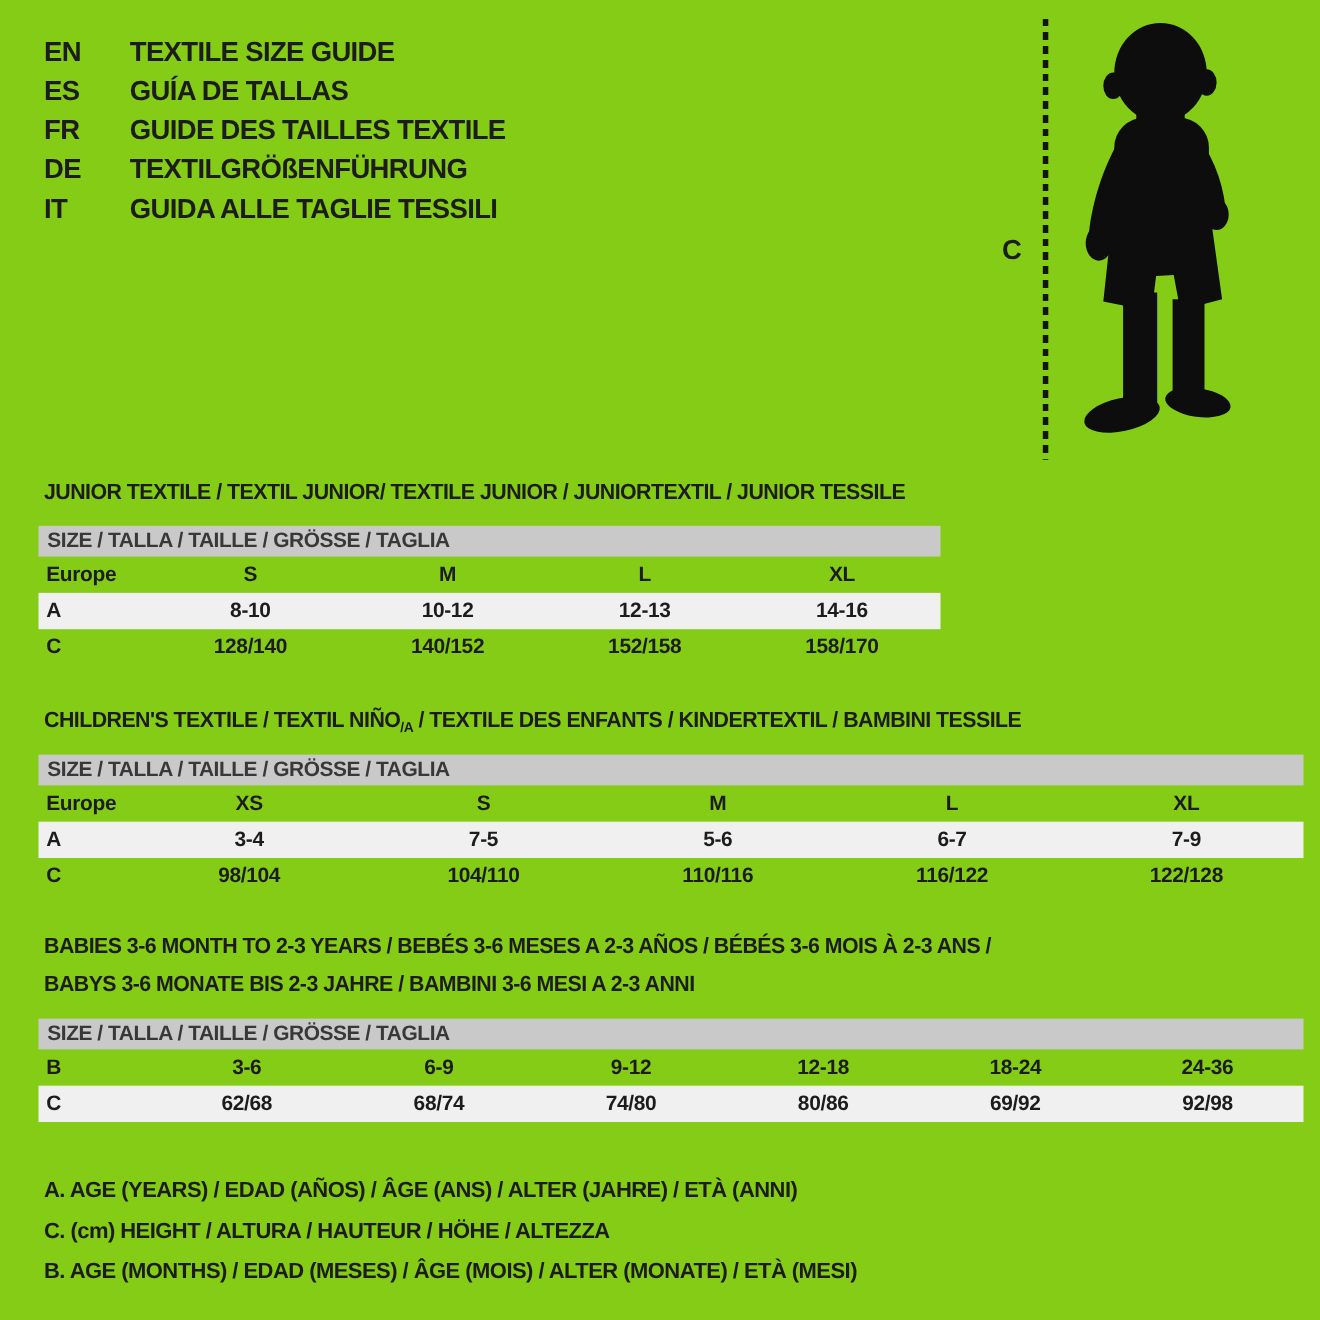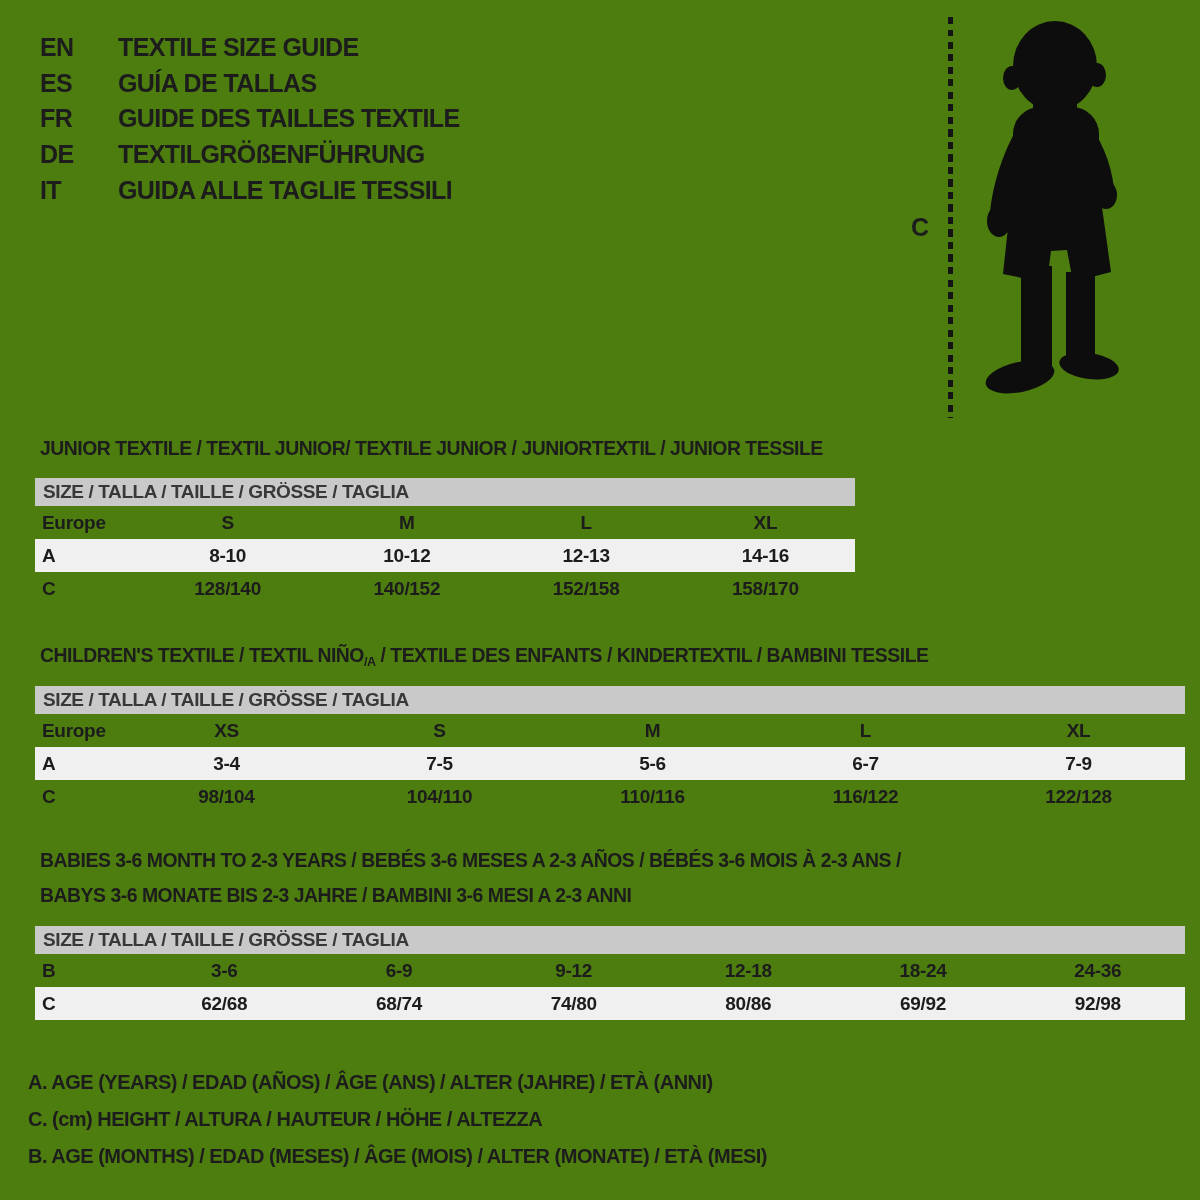--- a/index.html
+++ b/index.html
@@ -1,17 +1,17 @@
 <!DOCTYPE html>
 <html><head>
 <meta charset="utf-8">
 <style>
   html,body { margin:0; padding:0; background:#ffffff; }
   .canvas {
-    position:relative; width:1200px; height:1200px; background:#4d7c0f;
+    position:relative; width:1200px; height:1200px; background:#84cc16;
     font-family:"Liberation Sans", sans-serif; color:#1c1c1c; overflow:hidden;
   }
   
   .lang-list { position:absolute; left:40px; top:30px; }
   .lang-row { display:flex; height:35.6px; align-items:center;
               font-weight:bold; font-size:25px; letter-spacing:-0.6px; }
   .lang-code { width:78px; flex:none; }
   .lang-label { white-space:nowrap; }
   
   .dash-line { position:absolute; left:948px; top:17px; width:5px; height:401px;
@@ -29,21 +29,21 @@
   .t-row.alt { background:#f0f0f0; }
   .t-label { padding-left:7px; flex:none; }
   .t-cell { flex:1; text-align:center; }
   .w-junior  { width:820px; }
   .w-wide    { width:1150px; }
   .lbl-junior   { width:96px; }
   .lbl-children { width:78px; }
   .lbl-babies   { width:95px; }
   .subsc { font-size:13px; vertical-align:-4px; }
   
-  .notes { position:absolute; left:28px; top:1064px; }
+  .notes { position:absolute; left:40px; top:1064px; }
   .note-line { height:37px; display:flex; align-items:center; font-weight:bold;
                font-size:20px; letter-spacing:-0.5px; white-space:nowrap; }
 </style>
 </head>
 <body>
 
 <div class="canvas">
 
   <div class="lang-list">
     <div class="lang-row">

